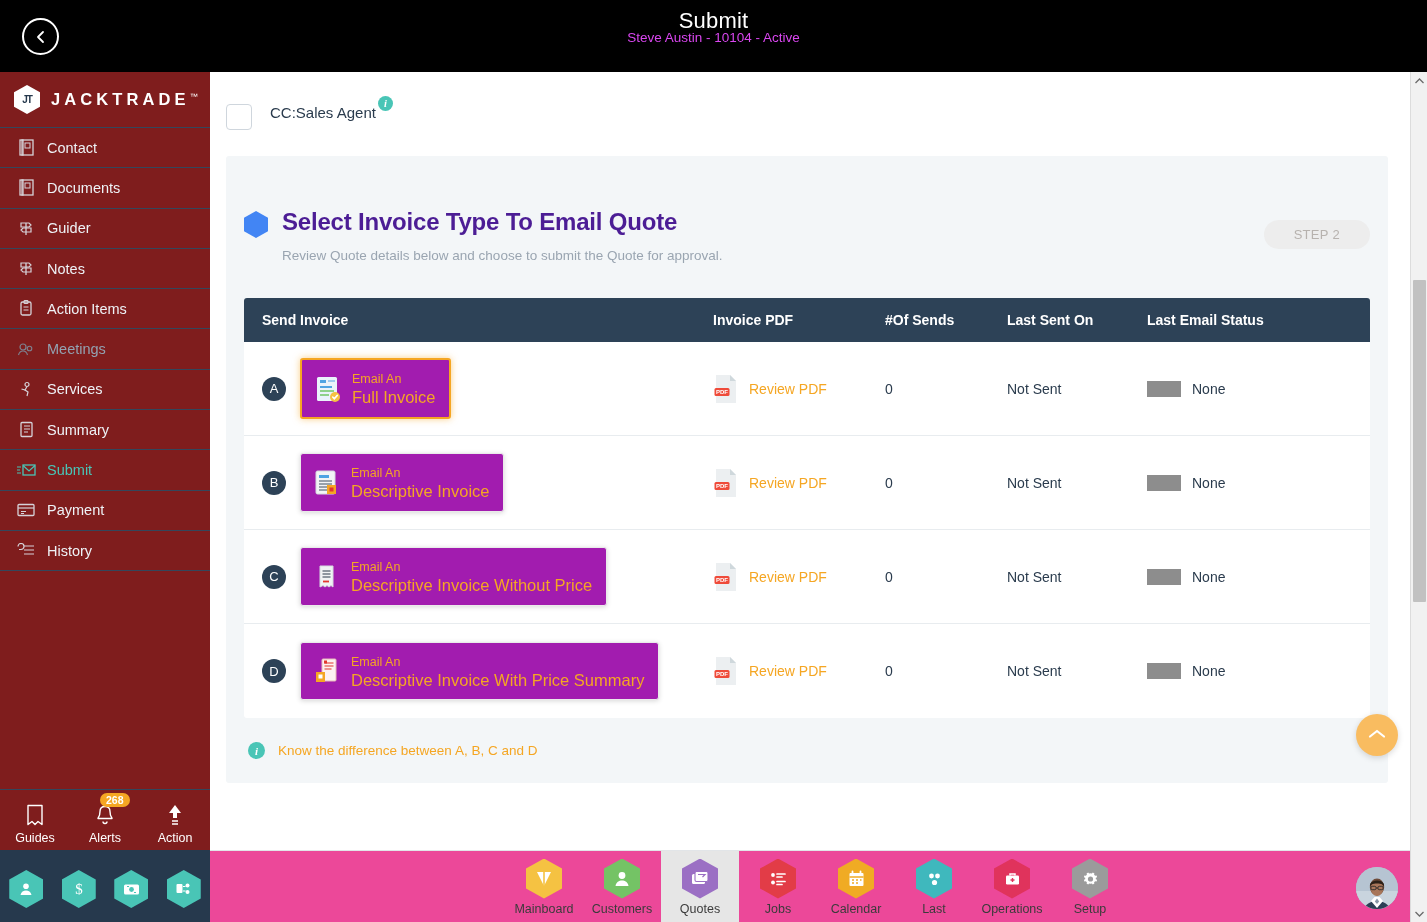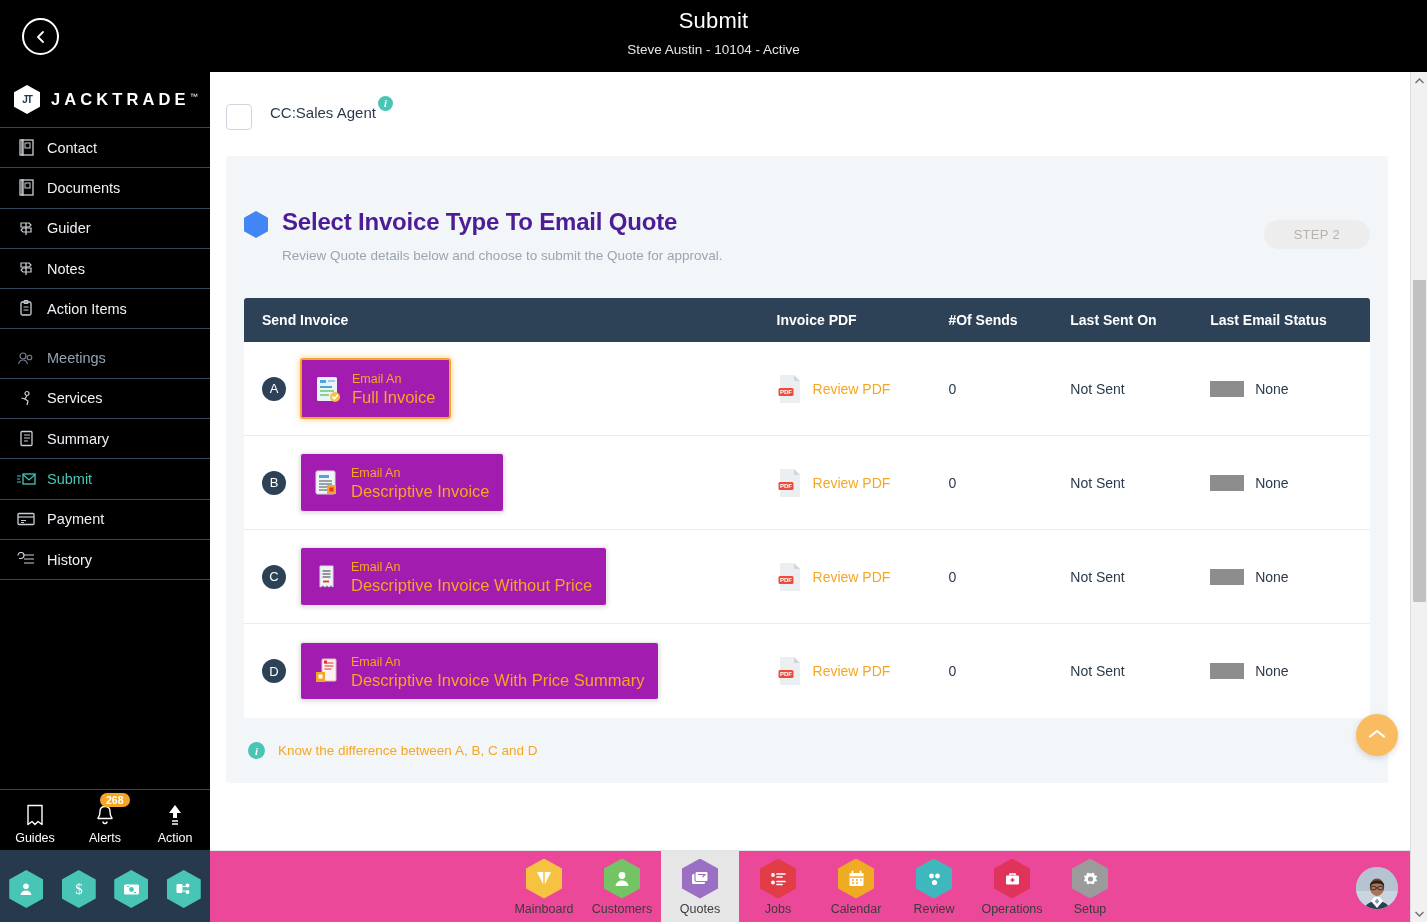--- a/index.html
+++ b/index.html
@@ -22,28 +22,28 @@
     border: 2px solid #ffffff;
     display: flex; align-items: center; justify-content: center;
     cursor: pointer;
   }
   .back-btn svg { display:block; }
   .topbar-title {
     position: absolute; left: 0; top: 8px; width: 1427px;
     text-align: center; font-size: 22px; font-weight: 400; letter-spacing: .2px;
   }
   .topbar-sub {
-    position: absolute; left: 0; top: 42px; width: 1427px;
-    text-align: center; font-size: 13.5px; font-weight: 400; color: #e5e5e5;
+    position: absolute; left: 0; top: 30px; width: 1427px;
+    text-align: center; font-size: 13.5px; font-weight: 400; color: #d946ef;
   }
 
   
   .sidebar {
     position: absolute; left: 0; top: 72px; width: 248px; height: 850px;
-    background: #000000;
+    background: #7f1d1d;
   }
   .brand {
     height: 56px; display: flex; align-items: center; padding-left: 14px;
     border-bottom: 1px solid #33475c;
   }
   .brand-hex {
     width: 26px; height: 29px; margin-right: 11px; position: relative; flex: 0 0 auto;
   }
   .hexshape {
     width: 100%; height: 100%;
@@ -62,21 +62,21 @@
     padding-left: 16px; color: #eef2f6; font-size: 14.5px;
     border-bottom: 1px solid #33475c; cursor: pointer; position: relative;
   }
   .nav-item .nav-ico {
     width: 20px; height: 18px; margin-right: 11px; flex: 0 0 auto;
     display:flex; align-items:center; justify-content:center;
     opacity: .9;
   }
   .nav-item.active { color: #49c5b6; }
   .nav-item.active .nav-ico { opacity: 1; }
-  .nav-item.dim { color: #93a2b1; margin-top: 9px; }
+  .nav-item.dim { color: #93a2b1; }
   .nav-count {
     position: absolute; right: 16px; font-size: 13.5px; color: #93a2b1;
   }
 
   .side-tools {
     position: absolute; left: 0; bottom: 66px; width: 210px; height: 67px;
     display: flex; align-items: center; justify-content: space-around;
     border-top: 1px solid #33475c;
   }
   .side-tool { color:#fff; text-align:center; cursor:pointer; position:relative; width:62px;}
@@ -142,21 +142,21 @@
   .tbl-head {
     background: #2d4257; color: #fff; height: 44px;
     display: flex; align-items: center; font-size: 14px; font-weight: bold;
   }
   .tbl-body { background: #fff; }
   .tr {
     display: flex; align-items: center; height: 94px;
     border-bottom: 1px solid #e8ecef; position: relative;
   }
   .tr:last-child { border-bottom: none; }
-  .c-send   { width: 533px; padding-left: 18px; display:flex; align-items:center;}
+  .c-send   { width: 469px; padding-left: 18px; display:flex; align-items:center;}
   .c-pdf    { width: 172px; display:flex; align-items:center;}
   .c-sends  { width: 122px; }
   .c-last   { width: 140px; }
   .c-status { width: 160px; display:flex; align-items:center;}
 
   .tbl-head .c-send   { padding-left: 18px; }
 
   .badge-letter {
     width: 24px; height: 24px; border-radius: 50%; background: #2d4257;
     color: #fff; font-size: 13px; display: flex; align-items: center;
@@ -734,21 +734,21 @@
       </div>
 
       <div class="bn-item">
         <div class="bn-hex" style="background:#3fb8bd">
           <svg width="19" height="20" viewBox="0 0 19 20">
               <circle cx="6.5" cy="7" r="2.4" fill="#fff"></circle>
               <circle cx="12.5" cy="7" r="2.4" fill="#fff"></circle>
               <circle cx="9.5" cy="13.5" r="2.6" fill="#fff"></circle>
             </svg>
         </div>
-        <div class="bn-label">Review</div>
+        <div class="bn-label">Last</div>
       </div>
 
       <div class="bn-item">
         <div class="bn-hex" style="background:#e0335c">
           <svg width="19" height="20" viewBox="0 0 19 20">
               <rect x="3" y="6.5" width="13" height="9" rx="1.2" fill="#fff"></rect>
               <path d="M7 6.5V5h5v1.5" fill="none" stroke="#fff" stroke-width="1.5"></path>
               <path d="M9.5 9v4M7.5 11h4" stroke="#e0335c" stroke-width="1.4"></path>
             </svg>
         </div>

